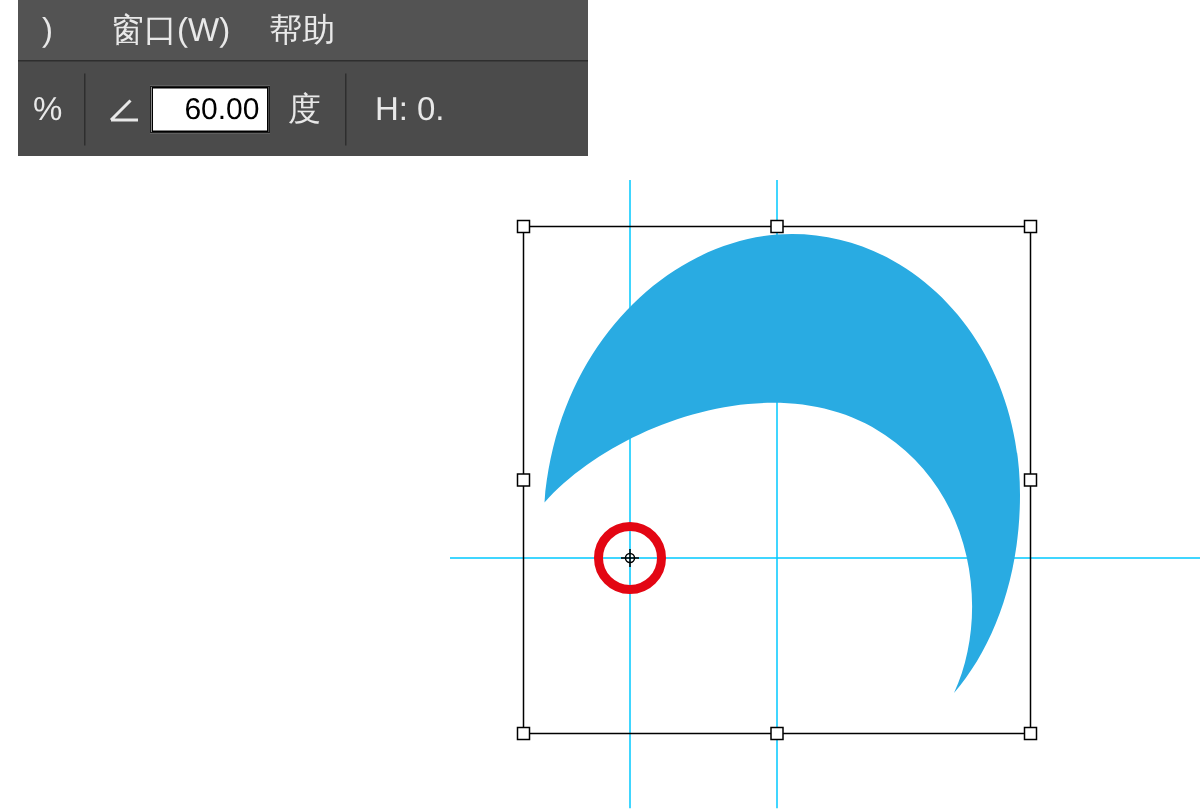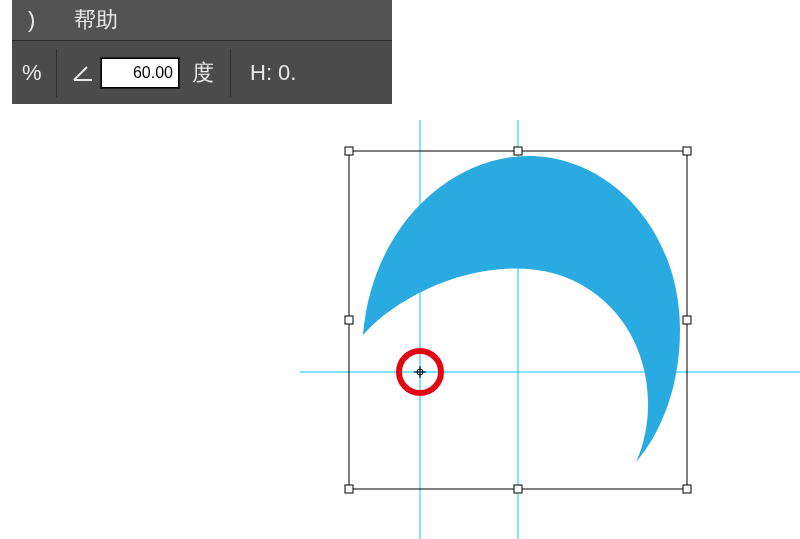--- a/index.html
+++ b/index.html
@@ -5,33 +5,34 @@
   html,body{margin:0;padding:0;width:800px;height:539px;background:#fff;font-family:"Microsoft YaHei",Arial,sans-serif;overflow:hidden}
   .tb-frag{position:absolute;left:12px;top:0;width:380px;height:104px;background:#535353;overflow:hidden}
   .tb-menu{position:absolute;left:0;top:0;right:0;height:40px;background:#535353;color:#e8e8e8;font-size:22px;display:flex;align-items:center;padding-left:16px;gap:26px}
   .tb-menu span{white-space:nowrap}
   .tb-menu .cut{width:20px;overflow:hidden;position:relative}
   .tb-opt{position:absolute;left:0;right:0;top:40px;height:64px;background:#4b4b4b;border-top:1px solid #2e2e2e;display:flex;align-items:center;color:#e8e8e8;font-size:22px}
   .tb-opt .pct{position:absolute;left:10px;top:50%;transform:translateY(-50%)}
   .tb-opt .divider{position:absolute;top:8px;bottom:8px;width:1px;background:#2e2e2e}
   .tb-opt .angle-icon{position:absolute;left:60px;top:50%;transform:translateY(-50%)}
   .tb-opt .angle-icon svg{display:block}
-  .tb-opt .angle-field{position:absolute;left:88px;top:50%;transform:translateY(-50%);width:80px;height:32px;background:#fff;border:1px solid #1d1d1d;box-shadow:inset 0 0 0 1px #000;color:#000;font-size:16px;text-align:right;padding:0 6px;box-sizing:border-box;font-family:Arial,sans-serif}
+  .tb-opt .angle-field{position:absolute;left:88px;top:50%;transform:translateY(-50%);width:80px;height:32px;background:#fff;border:1px solid #1d1d1d;box-shadow:inset 0 0 0 1px #000;color:#000;font-size:20px;text-align:right;padding:0 6px;box-sizing:border-box;font-family:Arial,sans-serif}
   .tb-opt .deg{position:absolute;left:180px;top:50%;transform:translateY(-50%)}
   .tb-opt .hlbl{position:absolute;left:238px;top:50%;transform:translateY(-50%);font-family:Arial,sans-serif}
   .tb-opt .hval{position:absolute;left:266px;top:50%;transform:translateY(-50%);font-family:Arial,sans-serif}
   .canvas{position:absolute;left:0;top:0;right:0;bottom:0}
   .canvas svg{position:absolute;left:0;top:0}
 </style>
 </head>
 <body>
 
 <div class="tb-frag">
   <div class="tb-menu">
     <span class="cut">)</span>
+    <span>窗口(W)</span>
     <span>帮助</span>
   </div>
   <div class="tb-opt">
     <span class="pct">%</span>
     <div class="divider" style="left:44px"></div>
     <span class="angle-icon">
       <svg width="22" height="22" viewBox="0 0 22 22">
           <path d="M2 18 L20 18 M2 18 L15 5" stroke="#e8e8e8" stroke-width="2" fill="none"></path>
         </svg>
     </span>

